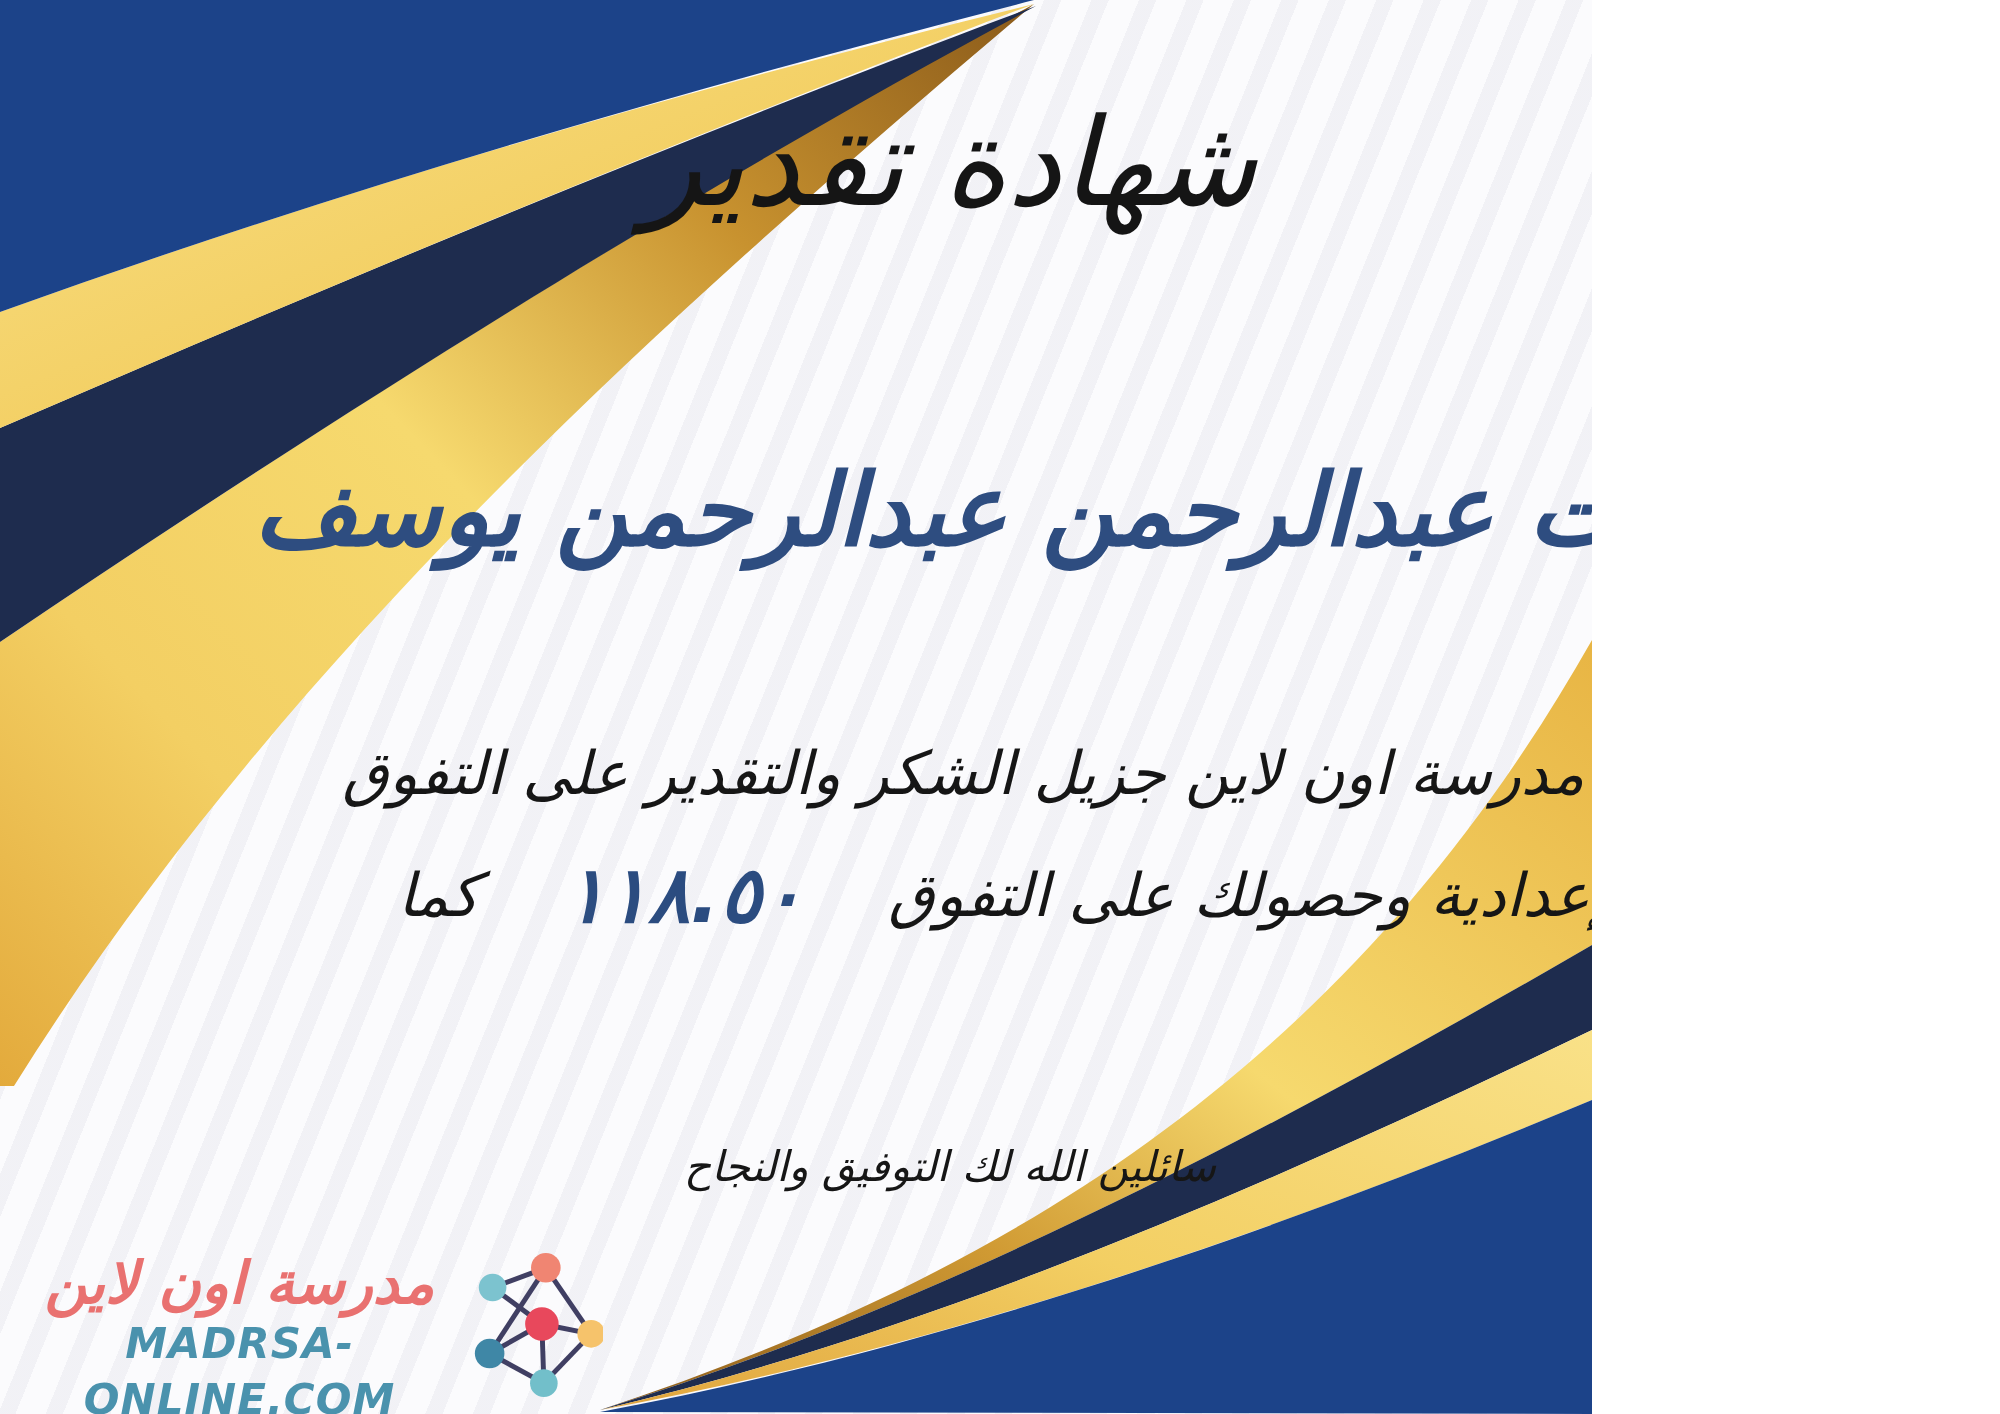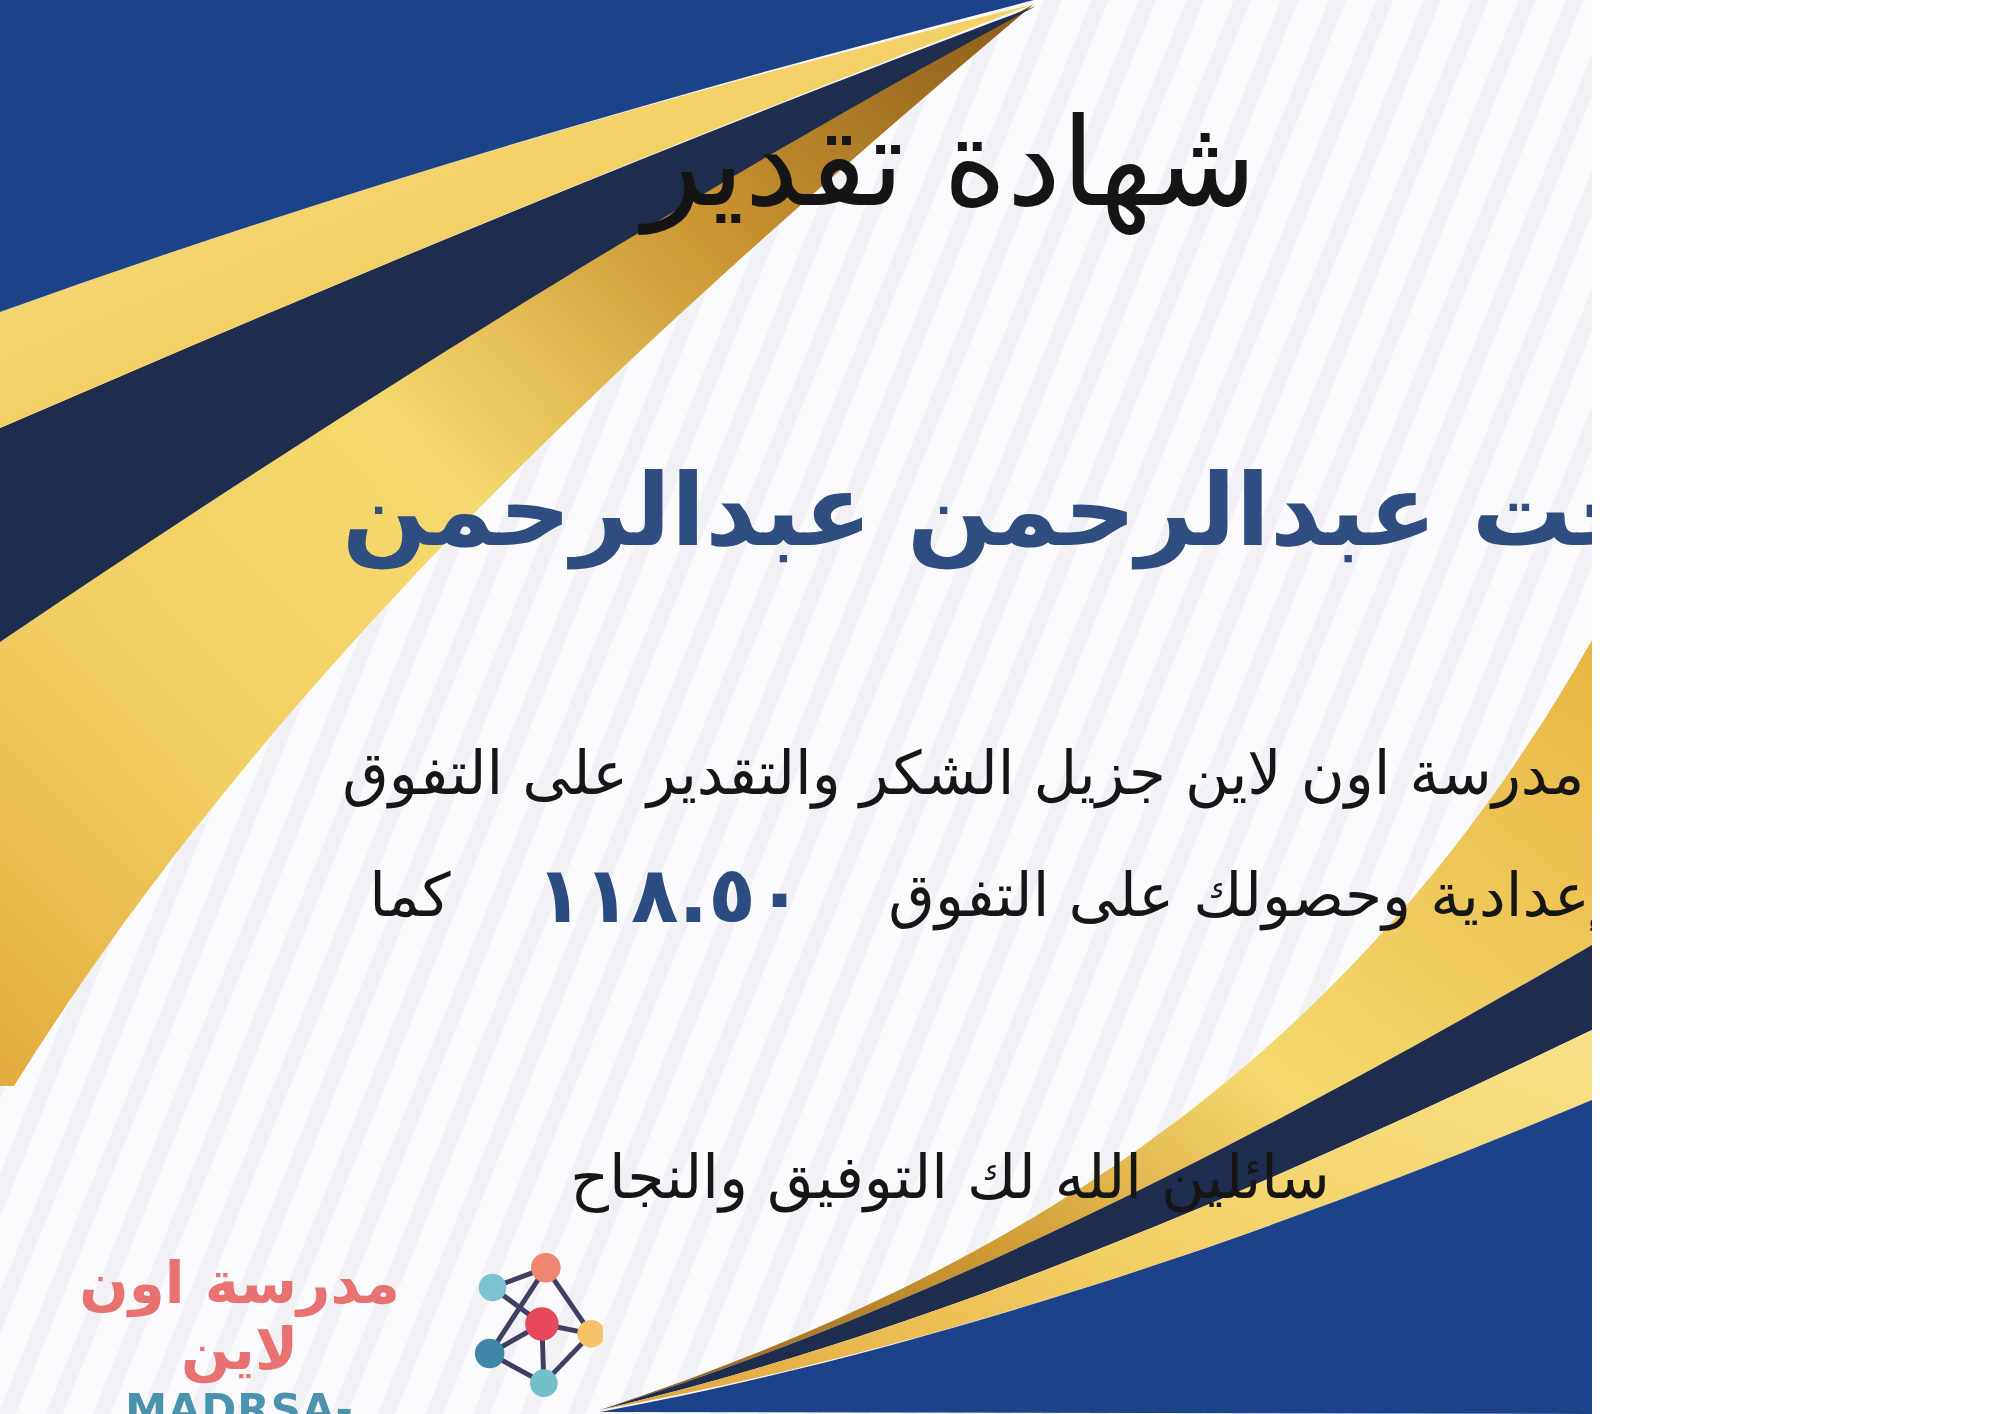--- a/index.html
+++ b/index.html
@@ -5,20 +5,21 @@
   html,body{margin:0;padding:0;}
   .page{
     position:relative;
     width:1592px;height:1414px;
     overflow:hidden;
     background-color:#fbfbfd;
     background-image:repeating-linear-gradient(112deg,
       rgba(226,226,234,.38) 0 16px,
       rgba(255,255,255,0) 16px 44px);
     font-family:"DejaVu Sans", sans-serif;
+    font-style:italic;
   }
   
   .corner{position:absolute;pointer-events:none;}
   .corner.tl{top:0;left:0;}
   .corner.br{bottom:0;right:0;}
   
   .medal{position:absolute;left:1608px;top:42px;width:280px;height:385px;}
   .medal svg{position:absolute;inset:0;}
   .medal-face{
     position:absolute;left:48px;top:56px;width:184px;height:184px;
@@ -41,21 +42,21 @@
   .body-text{
     position:absolute;top:712px;left:50px;width:1900px;
     text-align:right;font-size:60px;color:#161616;line-height:122px;
   }
   .score{
     color:#2b4c80;font-size:78px;font-weight:bold;
     margin:0 85px;letter-spacing:4px;vertical-align:-6px;
   }
   .closing{
     position:absolute;top:1142px;left:0;width:1900px;
-    text-align:center;font-size:60px;color:#161616;
+    text-align:center;font-size:42px;color:#161616;
   }
   
   .logo{
     position:absolute;left:28px;bottom:14px;width:575px;height:150px;
     display:flex;flex-direction:row-reverse;align-items:flex-start;gap:14px;
   }
   .logo-icon{width:138px;height:148px;flex:0 0 auto;}
   .logo-text{flex:1;text-align:center;}
   .logo-ar{font-size:58px;font-weight:bold;color:#e97170;line-height:66px;}
   .logo-en{font-size:42px;font-weight:bold;color:#4a92ad;letter-spacing:1px;line-height:56px;}

